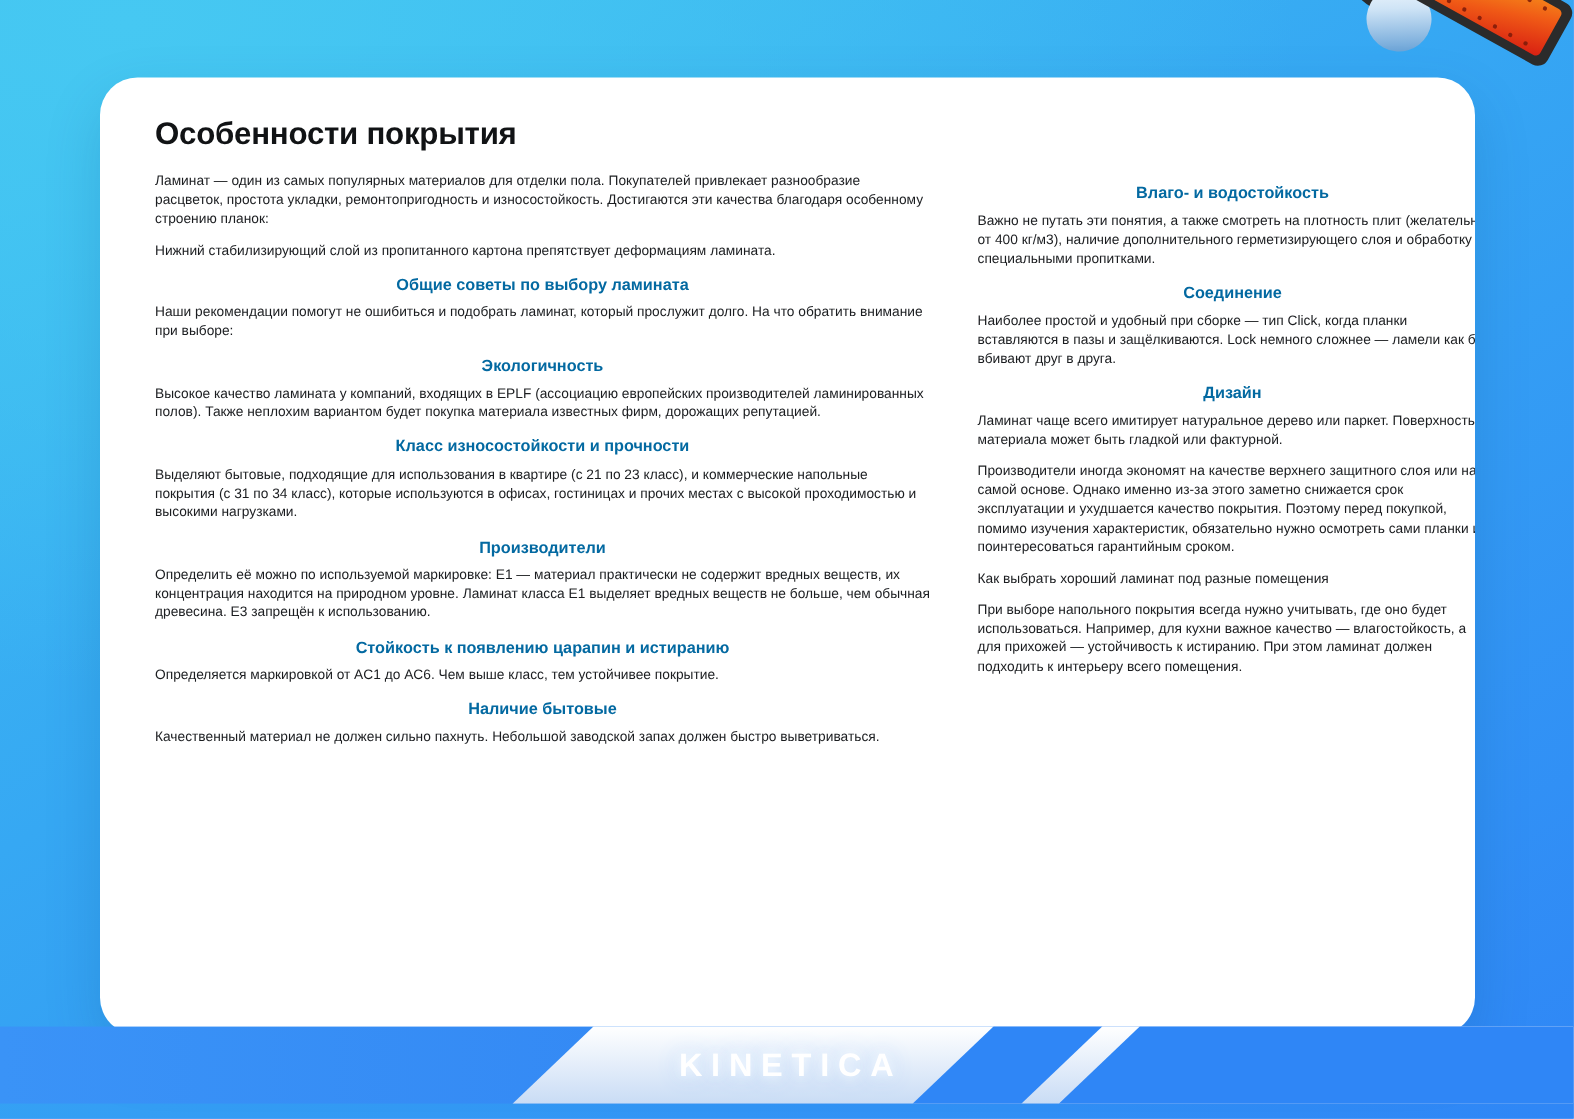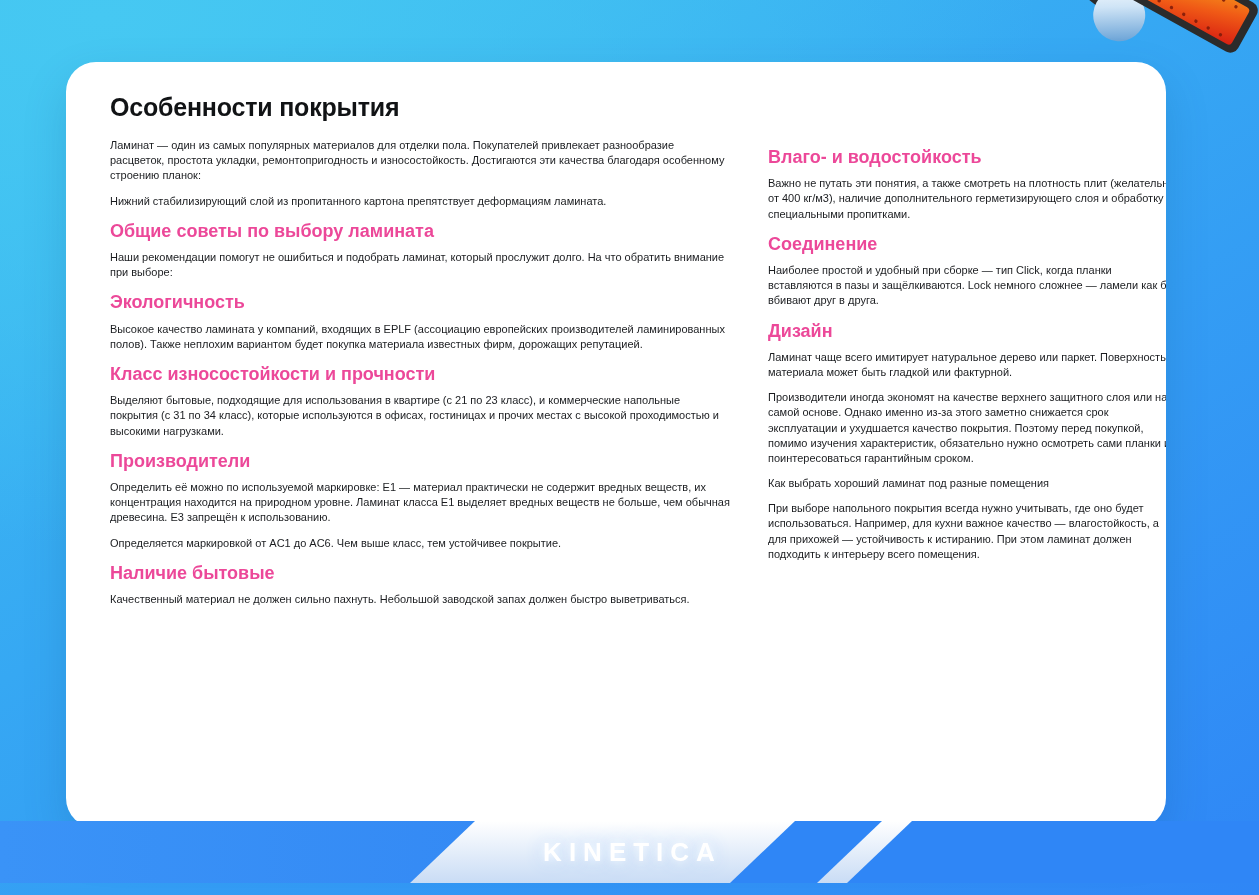--- a/index.html
+++ b/index.html
@@ -31,21 +31,21 @@
     top: -74px;
     right: -6px;
     width: 250px;
     height: 190px;
     pointer-events: none;
   }
 
   
   .card {
     position: absolute;
-    left: 66px;
+    left: 80px;
     top: 62px;
     width: 1100px;
     height: 766px;
     background: #ffffff;
     border-radius: 30px;
     box-shadow: 0 18px 44px rgba(12, 70, 130, 0.18);
     box-sizing: border-box;
     padding: 26px 56px 18px 22px;
     overflow: hidden;
   }
@@ -65,25 +65,26 @@
     padding-left: 22px;
   }
 
   .col {
     box-sizing: border-box;
   }
   .col-left  { width: 620px; flex: 0 0 620px; }
   .col-right { width: 408px; flex: 0 0 408px; padding-top: 2px; }
 
   .h-sub {
-    font-size: 18px;
+    font-size: 13px;
     font-weight: 700;
-    color: #ec4899;
+    color: #0369a1;
     line-height: 1.35;
     margin: 5px 0 7px 0;
+    text-align: center;
   }
 
   .p {
     font-size: 11px;
     line-height: 1.38;
     color: #1b1d20;
     margin: 0 0 10px 0;
     white-space: pre-line;
   }
 
@@ -174,20 +175,21 @@
           <p class="p">Ламинат — один из самых популярных материалов для отделки пола. Покупателей привлекает разнообразие расцветок, простота укладки, ремонтопригодность и износостойкость. Достигаются эти качества благодаря особенному строению планок:</p>
           <p class="p">Нижний стабилизирующий слой из пропитанного картона препятствует деформациям ламината.</p>
           <h2 class="h-sub">Общие советы по выбору ламината</h2>
           <p class="p">Наши рекомендации помогут не ошибиться и подобрать ламинат, который прослужит долго. На что обратить внимание при выборе:</p>
           <h2 class="h-sub">Экологичность</h2>
           <p class="p">Высокое качество ламината у компаний, входящих в EPLF (ассоциацию европейских производителей ламинированных полов). Также неплохим вариантом будет покупка материала известных фирм, дорожащих репутацией.</p>
           <h2 class="h-sub">Класс износостойкости и прочности</h2>
           <p class="p">Выделяют бытовые, подходящие для использования в квартире (с 21 по 23 класс), и коммерческие напольные покрытия (с 31 по 34 класс), которые используются в офисах, гостиницах и прочих местах с высокой проходимостью и высокими нагрузками.</p>
           <h2 class="h-sub">Производители</h2>
           <p class="p">Определить её можно по используемой маркировке: E1 — материал практически не содержит вредных веществ, их концентрация находится на природном уровне. Ламинат класса E1 выделяет вредных веществ не больше, чем обычная древесина. E3 запрещён к использованию.</p>
+          <h2 class="h-sub">Стойкость к появлению царапин и истиранию</h2>
           <p class="p">Определяется маркировкой от AC1 до AC6. Чем выше класс, тем устойчивее покрытие.</p>
           <h2 class="h-sub">Наличие бытовые</h2>
           <p class="p">Качественный материал не должен сильно пахнуть. Небольшой заводской запах должен быстро выветриваться.</p>
         </div>
       <div class="col col-right">
           <h2 class="h-sub">Влаго- и водостойкость</h2>
           <p class="p">Важно не путать эти понятия, а также смотреть на плотность плит (желательно от 400 кг/м3), наличие дополнительного герметизирующего слоя и обработку специальными пропитками.</p>
           <h2 class="h-sub">Соединение</h2>
           <p class="p">Наиболее простой и удобный при сборке — тип Click, когда планки вставляются в пазы и защёлкиваются. Lock немного сложнее — ламели как бы вбивают друг в друга.</p>
           <h2 class="h-sub">Дизайн</h2>

